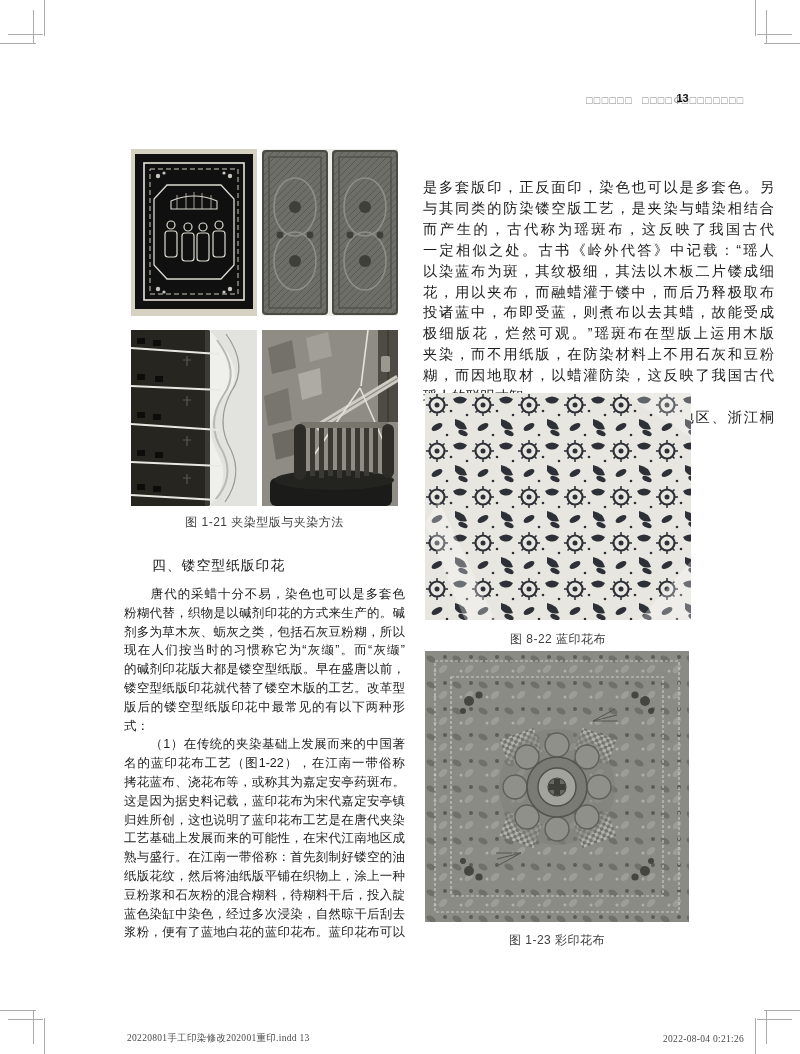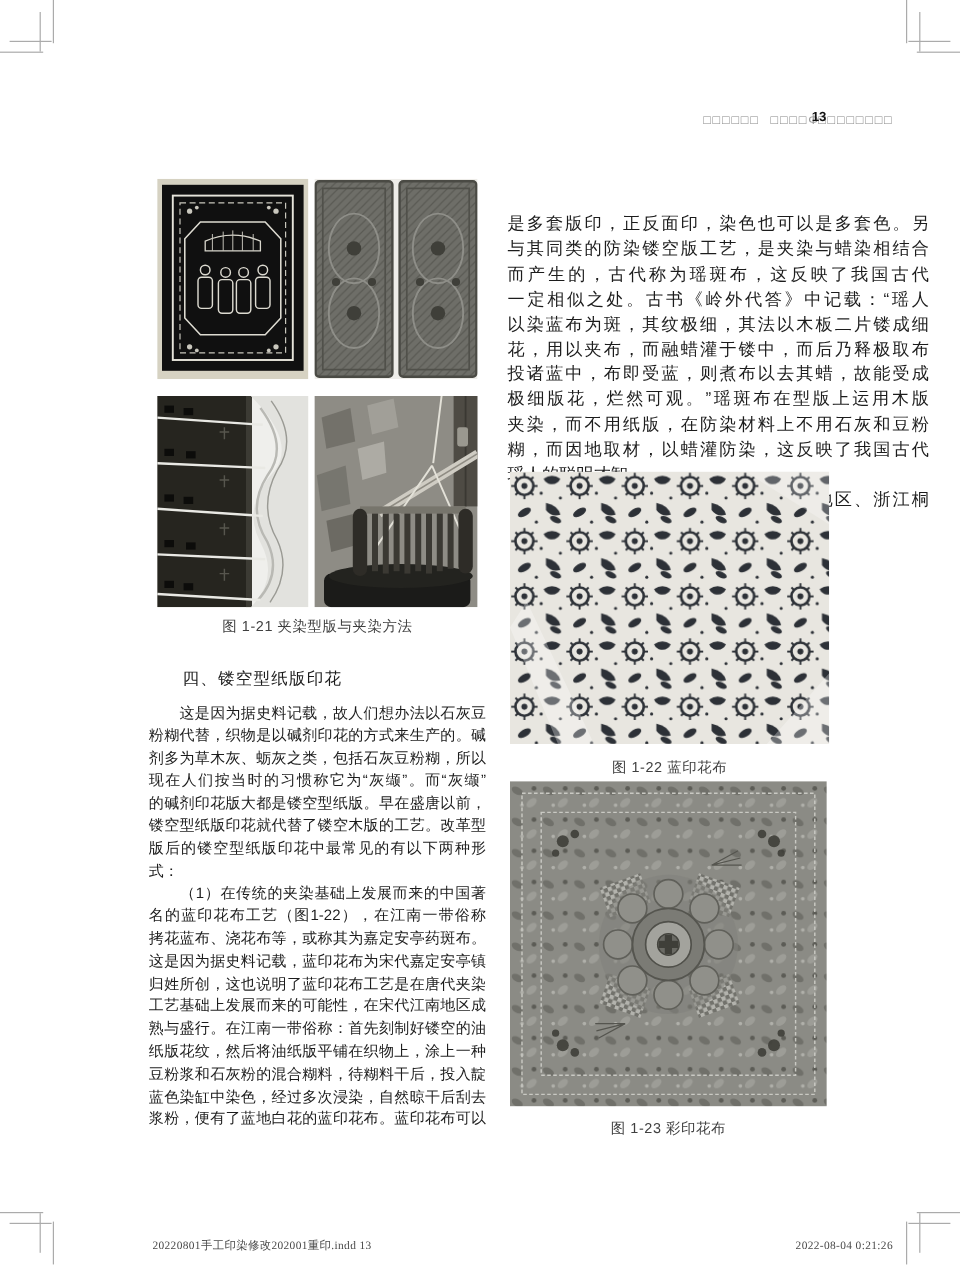--- a/index.html
+++ b/index.html
@@ -210,21 +210,21 @@
       </g>
       <rect x="32" y="94" width="12" height="56" rx="6" fill="#2e2c27"></rect>
       <rect x="120" y="94" width="12" height="54" rx="6" fill="#2e2c27"></rect>
     </svg>
   </div>
 
   <div class="caption" style="left:131px;top:514px;width:267px">图 1-21 夹染型版与夹染方法</div>
 
   <div id="left-heading" class="textcol">四、镂空型纸版印花</div>
   <div id="left-text" class="textcol">
-      <div class="just">　　这是因为据史料记载，故人们想办法以石灰豆</div>
+      <div class="just">　　唐代的采蜡十分不易，染色也可以是多套色</div>
       <div class="just">粉糊代替，织物是以碱剂印花的方式来生产的。碱</div>
       <div class="just">剂多为草木灰、蛎灰之类，包括石灰豆粉糊，所以</div>
       <div class="just">现在人们按当时的习惯称它为“灰缬”。而“灰缬”</div>
       <div class="just">的碱剂印花版大都是镂空型纸版。早在盛唐以前，</div>
       <div class="just">镂空型纸版印花就代替了镂空木版的工艺。改革型</div>
       <div class="just">版后的镂空型纸版印花中最常见的有以下两种形</div>
       <div>式：</div>
       <div class="just">　　（1）在传统的夹染基础上发展而来的中国著</div>
       <div class="just">名的蓝印花布工艺（图1-22），在江南一带俗称</div>
       <div class="just">拷花蓝布、浇花布等，或称其为嘉定安亭药斑布。</div>
@@ -278,21 +278,21 @@
           <circle cx="42" cy="22" r="1.3" fill="#2d3137"></circle>
           <circle cx="22" cy="42" r="1.3" fill="#2d3137"></circle>
         </pattern>
       </defs>
       <rect width="266" height="227" fill="url(#pE)"></rect>
       <polygon points="0,130 40,227 70,227 14,108" fill="#ffffff" opacity="0.30"></polygon>
       <polygon points="196,0 266,0 266,44" fill="#ffffff" opacity="0.25"></polygon>
       <polygon points="214,227 266,168 266,227" fill="#ffffff" opacity="0.30"></polygon>
     </svg>
   </div>
-  <div class="caption" style="left:425px;top:631px;width:266px">图 1-22 蓝印花布</div>
+  <div class="caption" style="left:425px;top:631px;width:266px">图 8-22 蓝印花布</div>
 
   <div class="fig" style="left:425px;top:651px;width:264px;height:271px">
     <svg viewBox="0 0 264 271" preserveAspectRatio="none">
       <defs>
         <pattern id="pF" width="26" height="26" patternUnits="userSpaceOnUse">
           <rect width="26" height="26" fill="#8b8b85"></rect>
           <ellipse cx="6" cy="8" rx="5" ry="3" transform="rotate(30 6 8)" fill="#70706a"></ellipse>
           <ellipse cx="18" cy="18" rx="5" ry="3" transform="rotate(-40 18 18)" fill="#9d9d97"></ellipse>
           <circle cx="20" cy="6" r="2" fill="#5c5c56"></circle>
           <circle cx="10" cy="20" r="1.5" fill="#b0b0aa"></circle>

